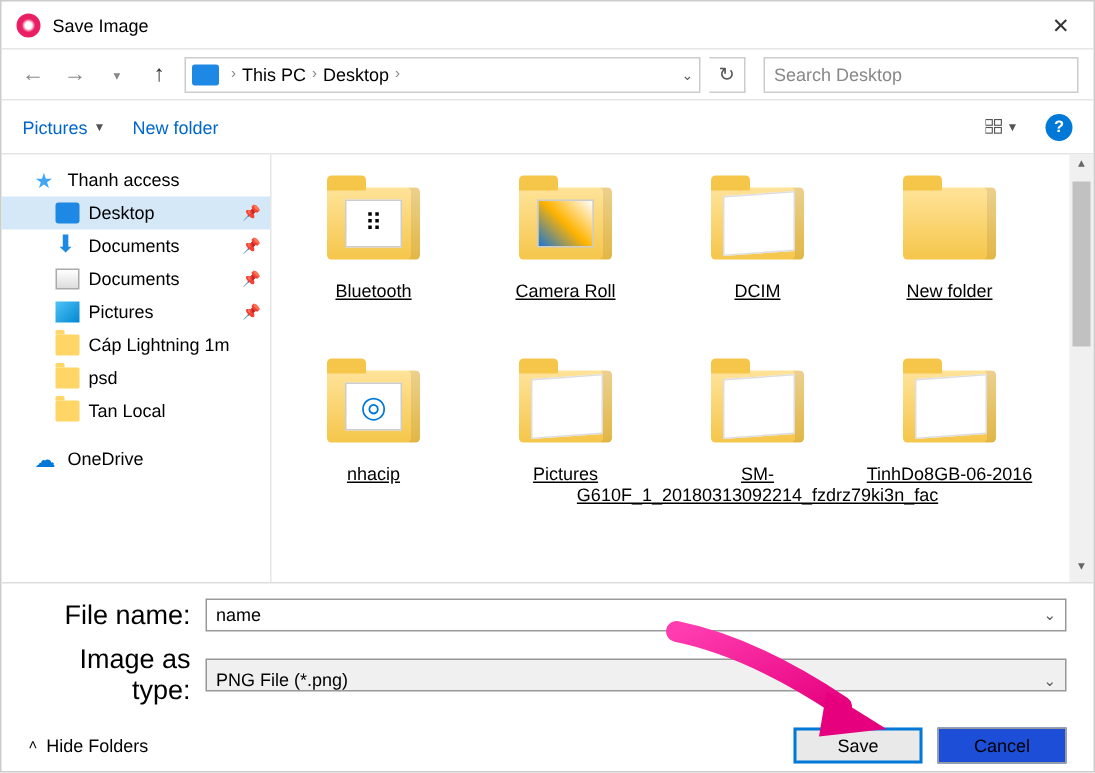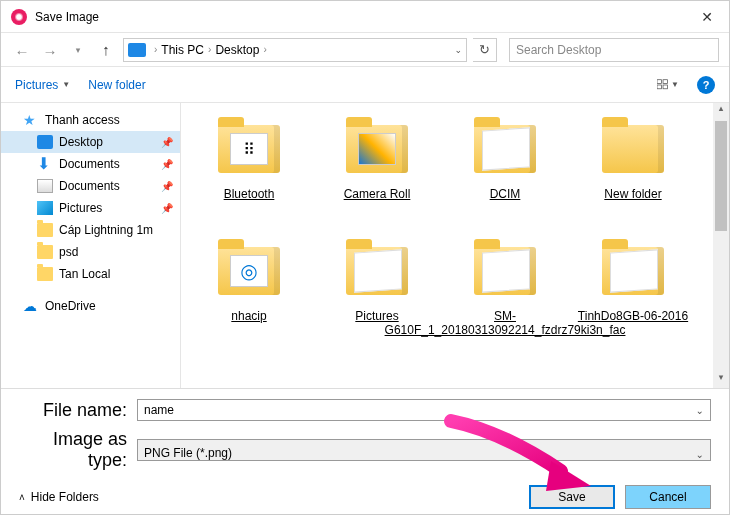--- a/index.html
+++ b/index.html
@@ -52,21 +52,21 @@
 .scrollbar-v .arr { position: absolute; left: 0; right: 0; height: 16px; text-align: center; font-size: 9px; color: #666; }
 .bottom { border-top: 1px solid #ddd; padding: 10px 18px; }
 .field-row { display: flex; align-items: center; margin-bottom: 8px; }
 .field-row .lbl { width: 118px; text-align: right; font-size: 18px; padding-right: 10px; }
 .field-row .input { flex: 1; height: 22px; border: 1px solid #999; background: #fff; font-size: 12px; padding: 0 6px; display: flex; align-items: center; justify-content: space-between; }
 .field-row .input.combo { background: #f0f0f0; align-items: flex-end; }
 .input .chev { color: #555; font-size: 10px; }
 .actions { display: flex; align-items: center; margin-top: 14px; }
 .hide-folders { font-size: 12px; display: flex; align-items: center; gap: 6px; }
 .actions .spacer { flex: 1; }
-.btn { width: 86px; height: 24px; border: 1px solid #999; background: #7dd3fc; font-size: 12px; display: flex; align-items: center; justify-content: center; margin-left: 10px; }
+.btn { width: 86px; height: 24px; border: 1px solid #999; background: #1d4ed8; font-size: 12px; display: flex; align-items: center; justify-content: center; margin-left: 10px; }
 .btn.primary { border: 2px solid #0078d7; background: #e9e9e9; }
 .arrow-overlay { position: absolute; pointer-events: none; }
 </style>
 </head>
 <body>
 
 <div class="titlebar">
   <span class="app-icon"></span>
   <span class="title">Save Image</span>
   <span class="close">✕</span>

